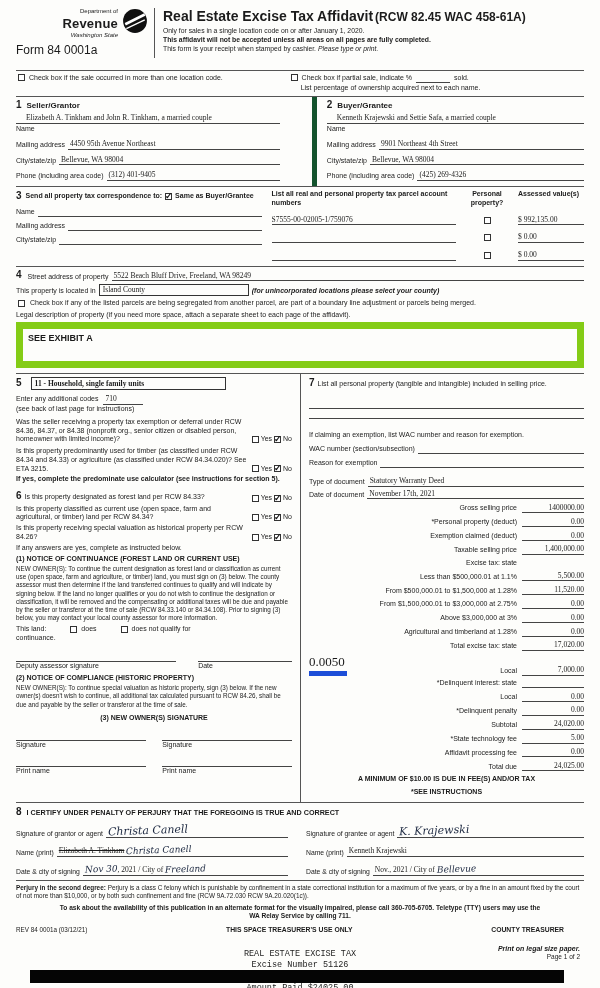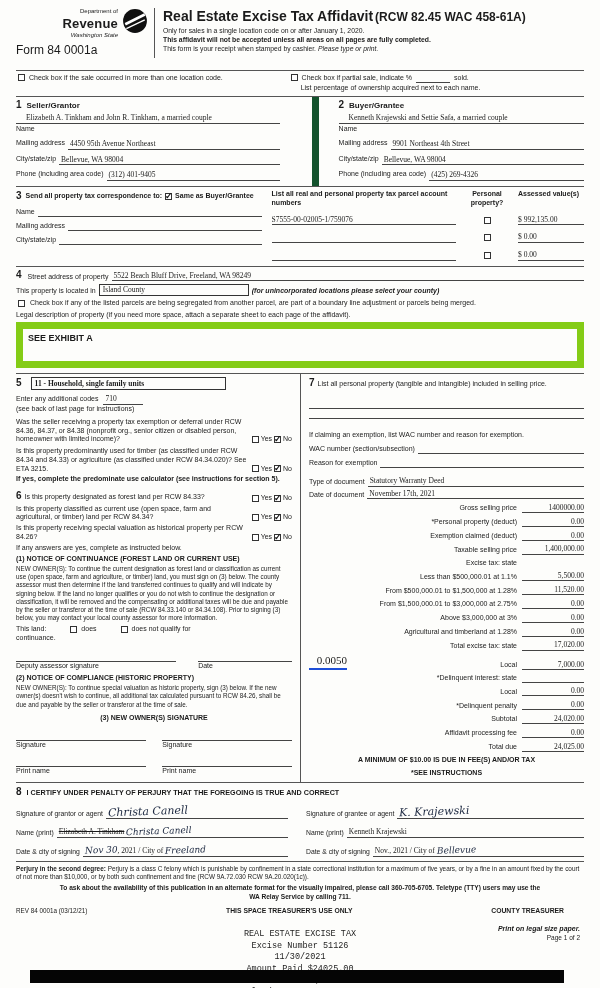--- a/index.html
+++ b/index.html
@@ -36,26 +36,26 @@
   
   .top-checks{display:flex;justify-content:space-between;padding:3px 0;border-bottom:1px solid #555;}
   .tc-left{width:46%;display:flex;align-items:flex-start;gap:2px;}
   .tc-right{width:52%;}
   .blankpct{display:inline-block;width:34px;border-bottom:1px solid #444;height:8px;vertical-align:bottom;margin:0 2px;}
   .tc-indent{margin-left:12px;margin-top:1px;}
 
   
   .sec12{display:flex;border-bottom:1px solid #555;gap:24px;}
   .s12col{width:50%;padding:2px 8px 5px 0;}
-  .s12col.right{border-left:7px solid #14532d;padding-left:20px;padding-right:0;}
+  .s12col.right{border-left:5px solid #14532d;padding-left:10px;padding-right:0;}
   .sec-num{font-size:10px;font-weight:bold;margin-right:3px;}
   .sec-head{font-weight:bold;font-size:8px;}
   .nameline{border-bottom:1px solid #444;min-height:10px;margin-top:2px;padding-left:10px;}
   .sublabel{margin:1px 0 3px;}
-  .frow{display:flex;align-items:flex-start;margin-top:5px;}
+  .frow{display:flex;align-items:flex-end;margin-top:5px;}
   .frow .flabel{flex:none;margin-right:3px;}
   .frow .fval{flex:1;border-bottom:1px solid #444;min-height:9px;padding-left:2px;}
 
   
   .sec3{display:flex;border-bottom:1px solid #555;padding:3px 0 5px;}
   .sec3-left{width:45%;padding-right:10px;}
   .corr-head{display:flex;align-items:center;flex-wrap:wrap;gap:1px;}
   .sec3-right{flex:1;}
   .parcel-grid{display:grid;grid-template-columns:1fr 50px 66px;column-gap:6px;row-gap:7px;align-items:end;}
   .ph{font-weight:bold;align-self:start;}
@@ -91,22 +91,22 @@
   
   .line{border-bottom:1px solid #444;height:10px;}
   .doc-row{display:flex;align-items:flex-end;margin-top:2px;}
   .doc-row .flabel{flex:none;margin-right:3px;}
   .doc-row .fval{flex:1;border-bottom:1px solid #444;min-height:9px;padding-left:2px;}
   .tax-row{display:flex;justify-content:flex-end;align-items:flex-end;margin-top:3.5px;}
   .tax-label{text-align:right;}
   .tax-amt{width:62px;margin-left:5px;border-bottom:1px solid #444;text-align:right;
            font-family:"Liberation Serif",serif;font-size:7.5px;min-height:9px;}
   .excise-head{text-align:right;margin:4px 67px 0 0;}
-  .rate-fill{width:38px;border-bottom:2px solid #1d4ed8;text-align:right;
-             font-family:"Liberation Serif",serif;font-size:11px;min-height:9px;}
+  .rate-fill{width:38px;border-bottom:5px solid #1d4ed8;text-align:left;
+             font-family:"Liberation Serif",serif;font-size:13px;min-height:9px;}
   .spacer{flex:1;}
   .min-note{font-weight:bold;text-align:center;margin-top:4px;font-size:7px;}
 
   
   .sec8{border-bottom:1px solid #555;padding:3px 0 4px;}
   .certify-line{display:flex;align-items:center;gap:2px;}
   .certify-line .txt{font-weight:bold;font-size:7.2px;}
   .sig-grid{display:flex;}
   .sig-col{width:50%;padding-right:12px;}
   .sig-col.right{padding-right:0;padding-left:6px;}
@@ -490,20 +490,24 @@
           </div>
         <div class="tax-row">
             <span class="tax-label">*Delinquent penalty</span>
             <span class="tax-amt">0.00</span>
           </div>
         <div class="tax-row">
             <span class="tax-label">Subtotal</span>
             <span class="tax-amt">24,020.00</span>
           </div>
         <div class="tax-row">
+            <span class="tax-label">*State technology fee</span>
+            <span class="tax-amt">5.00</span>
+          </div>
+        <div class="tax-row">
             <span class="tax-label">Affidavit processing fee</span>
             <span class="tax-amt">0.00</span>
           </div>
         <div class="tax-row">
             <span class="tax-label">Total due</span>
             <span class="tax-amt">24,025.00</span>
           </div>
 
         <div class="min-note">A MINIMUM OF $10.00 IS DUE IN FEE(S) AND/OR TAX</div>
         <div class="min-note">*SEE INSTRUCTIONS</div>

